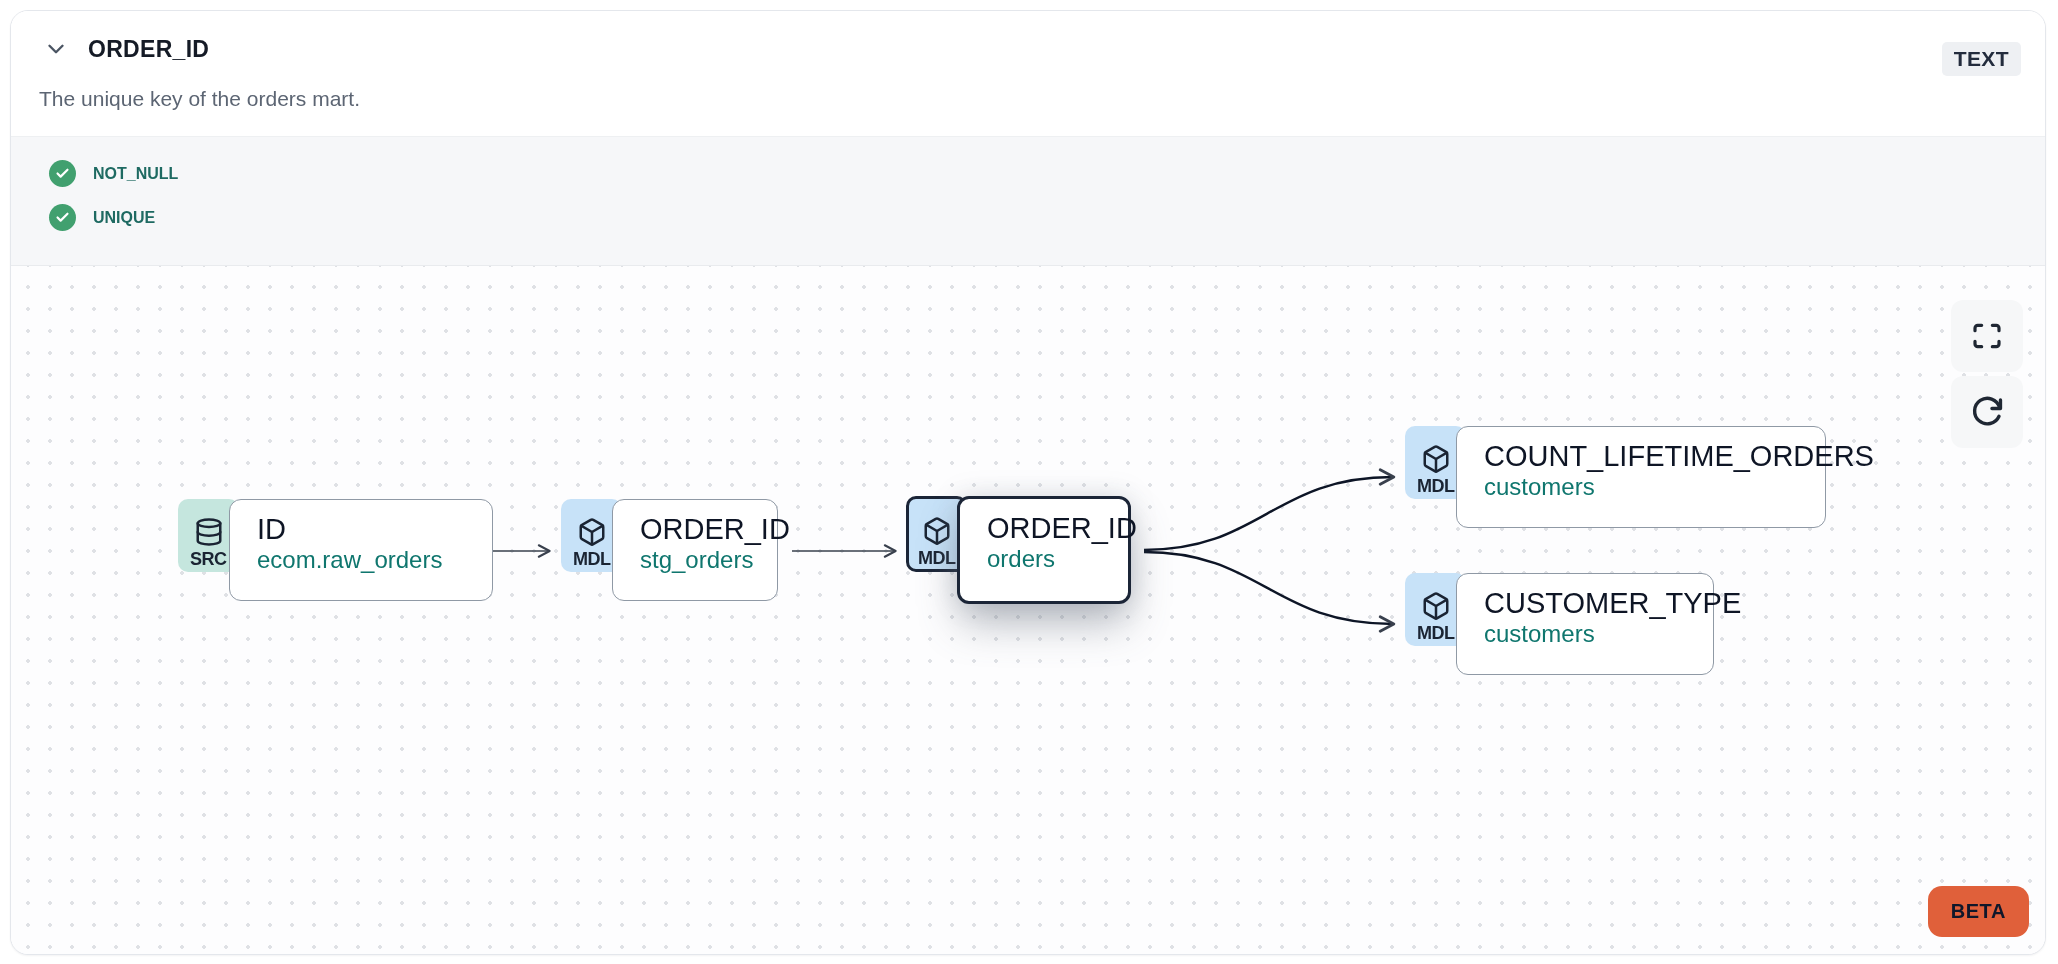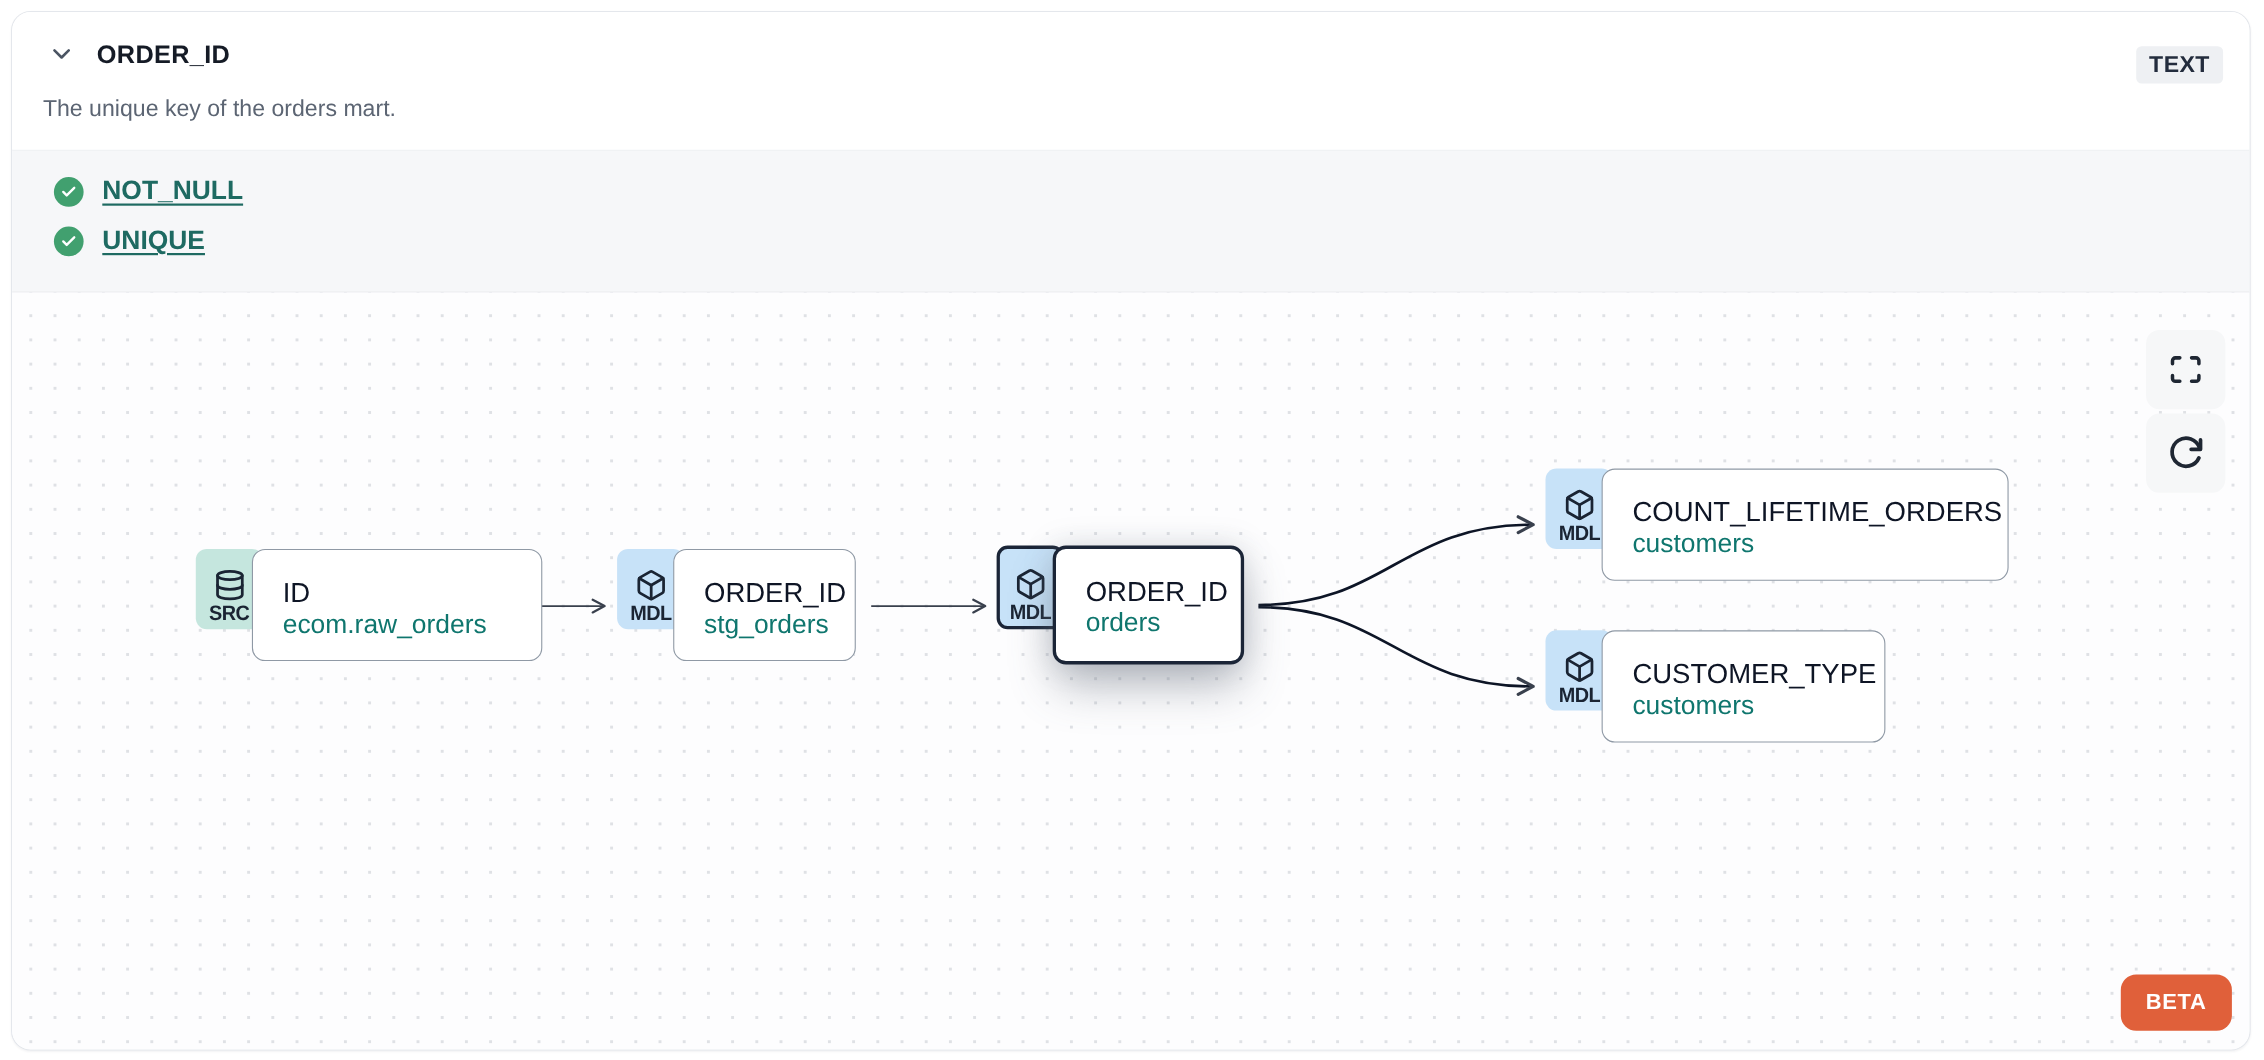--- a/index.html
+++ b/index.html
@@ -26,21 +26,21 @@
   .tests {
     height:130px; background:#f6f7f9; border-top:1px solid #eef0f2; border-bottom:1px solid #e9ebee;
     display:flex; flex-direction:column; gap:17px; padding:23px 0 0 38px;
   }
   .test-row { display:flex; align-items:center; gap:17px; }
   .check-circle {
     width:27px; height:27px; border-radius:50%; background:#41a06f; flex:0 0 auto;
     display:flex; align-items:center; justify-content:center;
   }
   .test-link {
-    font-size:24px; font-weight:600; color:#1e6a62; text-decoration:underline;
+    font-size:16px; font-weight:600; color:#1e6a62; 
     text-underline-offset:4px; cursor:pointer;
   }
 
   
   .canvas {
     position:relative; height:688px; background:#fdfdfe;
     background-image:radial-gradient(#dfe1e5 1.7px, transparent 1.7px);
     background-size:22px 22px; background-position:6px 10px;
   }
   .edges { position:absolute; left:0; top:0; width:2036px; height:688px; }
@@ -51,38 +51,38 @@
     display:flex; flex-direction:column; align-items:center; justify-content:center; gap:1px;
     padding-top:16px;
   }
   .node-badge .badge-label { font-size:19px; font-weight:700; color:#1a2433; letter-spacing:-.5px; transform:scaleX(.95); }
   .badge-src { background:#c5e6de; }
   .badge-mdl { background:#c7e2f8; }
   .node-body {
     position:relative; z-index:1; background:#ffffff; border:1px solid #8f99a5; border-radius:12px;
     height:102px; padding:13px 26px 0 27px;
   }
-  .node-title { font-size:25px; font-weight:500; color:#0e1525; white-space:nowrap;margin-top:12px; }
+  .node-title { font-size:29px; font-weight:500; color:#0e1525; white-space:nowrap; }
   .node-subtitle { margin-top:0; font-size:24px; color:#0f766e; white-space:nowrap; }
 
   .node.selected .node-badge { border:3px solid #1b2537; height:76px; }
   .node.selected .node-body {
     border:3px solid #1b2537; height:108px; border-radius:12px;
     box-shadow:0 22px 42px -4px rgba(90,100,115,.45), 0 0 26px rgba(120,128,140,.22);
   }
 
   
   .canvas-controls { position:absolute; right:22px; top:34px; display:flex; flex-direction:column; gap:4px; }
   .ctrl-btn {
     width:72px; height:72px; border:none; border-radius:12px; background:#f6f7f8;
     display:flex; align-items:center; justify-content:center; cursor:pointer;
   }
 
   .beta-badge {
-    position:absolute; right:16px; bottom:17px; background:#e0603a; color:#ffffff;
+    position:absolute; right:16px; bottom:17px; background:#e0603a; color:#0f172a;
     font-size:20px; font-weight:700; letter-spacing:.6px; border-radius:14px;
     padding:14px 23px; border:none; cursor:pointer;
   }
 </style>
 </head>
 <body>
 
 <div class="card">
 
   <div class="header">

